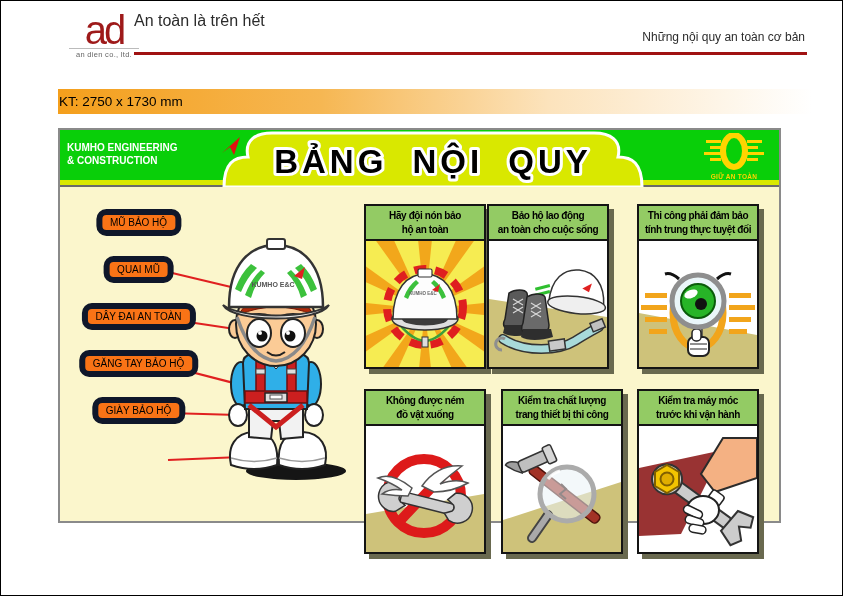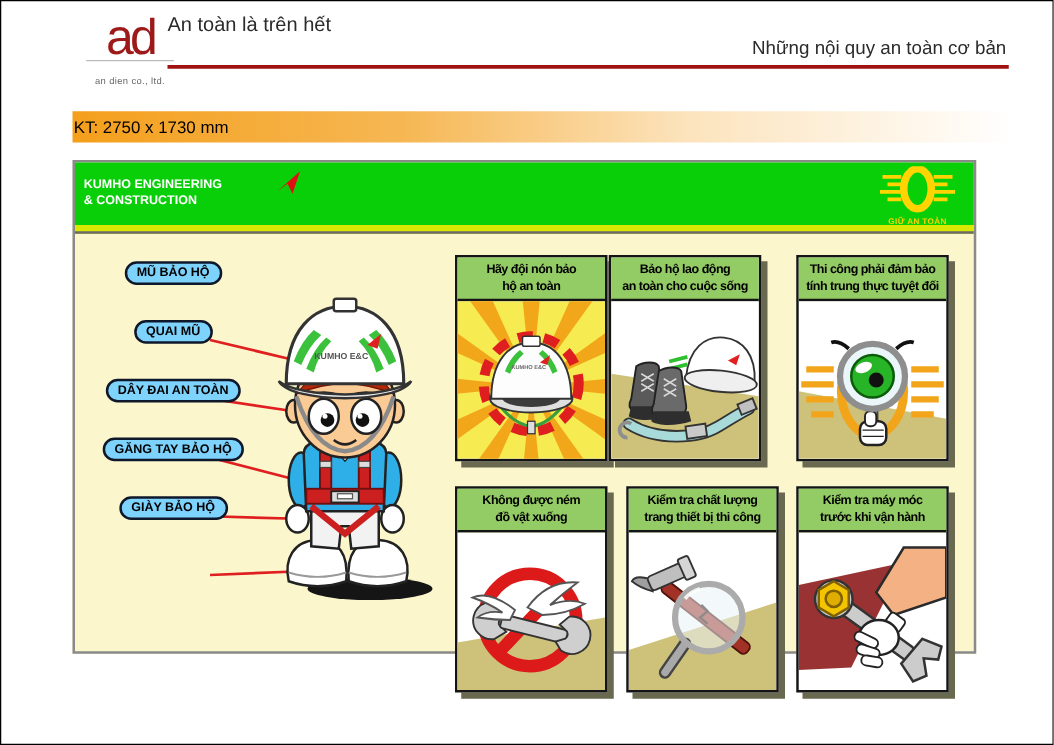--- a/index.html
+++ b/index.html
@@ -2,23 +2,23 @@
 <html><head>
 <meta charset="utf-8">
 <style>
   html,body{margin:0;padding:0;background:#fff;}
   .page{position:relative;width:843px;height:596px;background:#fff;border:1px solid #000;
         box-sizing:border-box;font-family:"Liberation Sans",sans-serif;overflow:hidden;}
 
   
   .logo{position:absolute;left:68px;top:8px;width:70px;text-align:center;}
   .logo-text{font-size:40px;font-weight:normal;color:#9E1A1A;letter-spacing:-3px;line-height:42px;}
-  .logo-caption{font-size:7.5px;color:#666;letter-spacing:.3px;margin-top:-3px;border-top:1px solid #bbb;padding-top:11px;}
+  .logo-caption{font-size:7.5px;color:#666;letter-spacing:.3px;margin-top:-3px;border-top:1px solid #bbb;padding-top:1px;}
   .slogan-left{position:absolute;left:133px;top:11px;font-size:16px;color:#2b2b2b;}
-  .slogan-right{position:absolute;right:37px;top:29px;font-size:15px;color:#2b2b2b;}
+  .slogan-right{position:absolute;right:37px;top:29px;font-size:12px;color:#2b2b2b;}
   .head-rule{position:absolute;left:133px;top:51px;width:673px;height:3px;background:#A01212;}
 
   
   .size-bar{position:absolute;left:57px;top:88px;width:754px;height:25px;
       background:linear-gradient(90deg,#F49F1C 0%,#F6B753 35%,#FCE3BC 65%,#FFFFFF 100%);
       font-size:13.5px;color:#000;line-height:25px;padding-left:1px;box-sizing:border-box;}
 
   
   .board{position:absolute;left:57px;top:127px;width:723px;height:395px;background:#FBF6CC;
          border:2px solid #8A8A8A;box-sizing:border-box;}
@@ -26,22 +26,22 @@
   .board-head-strip{position:absolute;left:0;top:50px;width:719px;height:5px;background:#D9E800;border-bottom:2px solid #6a6a6a;box-sizing:content-box;}
   .company{position:absolute;left:7px;top:11px;color:#fff;font-size:10px;font-weight:bold;line-height:1.3;z-index:3;}
   .company-arrow{position:absolute;left:160px;top:5px;z-index:3;}
   .title-wrap{position:absolute;left:142px;top:1px;width:462px;height:56px;z-index:2;}
   .badge{position:absolute;right:10px;top:3px;width:70px;text-align:center;z-index:3;}
   .badge-label{font-size:6.5px;font-weight:bold;color:#FFD400;margin-top:-2px;letter-spacing:.3px;}
 
   
   .lines-svg{position:absolute;left:0;top:54px;width:350px;height:333px;z-index:1;}
   .pills{position:absolute;left:0;top:71px;width:157px;z-index:2;}
-  .pill{position:absolute;left:50%;transform:translateX(-50%);background:#7dd3fc;border:2px solid #0f172a;
-        border-radius:10px;padding:2px 8px;font-size:10px;font-weight:bold;color:#000;white-space:nowrap;}
+  .pill{position:absolute;left:50%;transform:translateX(-50%);background:#f97316;border:6px solid #0f172a;
+        border-radius:10px;padding:2px 8px;font-size:10px;font-weight:normal;color:#000;white-space:nowrap;}
   .character{position:absolute;left:131px;top:99px;z-index:3;}
 
   
   .panel{position:absolute;width:122px;height:165px;background:#fff;border:2px solid #141414;
          box-sizing:border-box;box-shadow:5px 5px 0 #69694F;}
   .panel-title{background:#93CB64;border-bottom:2px solid #141414;text-align:center;
                font-size:10px;font-weight:bold;color:#000;line-height:13.5px;padding:3px 0;
                letter-spacing:-0.4px;white-space:nowrap;height:27px;}
   .panel-art{position:absolute;left:0;top:35px;width:118px;height:126px;}
   .panel-art svg{display:block;width:100%;height:100%;}
@@ -69,20 +69,26 @@
     <div class="board-head-strip"></div>
 
     <div class="company">
       <div>KUMHO ENGINEERING</div>
       <div>&amp; CONSTRUCTION</div>
     </div>
     <svg class="company-arrow" width="24" height="22" viewBox="0 0 24 22">
       <polygon points="2,18 20,2 14,20 10,12" fill="#E01010"></polygon>
     </svg>
 
+    <div class="title-wrap">
+      <svg width="462" height="56" viewBox="0 0 462 56">
+        <path d="M 22,56 C 22,32 32,26 46,26 C 42,9 54,2 70,2 L 392,2 C 408,2 420,9 416,26 C 430,26 440,32 440,56 Z" fill="#D9E800" stroke="#FFFFFF" stroke-width="3"></path>
+        <text x="231" y="42" text-anchor="middle" font-family="Liberation Sans, sans-serif" font-size="33" font-weight="bold" fill="#000" stroke="#FFFFFF" stroke-width="6" paint-order="stroke" stroke-linejoin="round" style="letter-spacing:4px;word-spacing:12px;">BẢNG NỘI QUY</text>
+      </svg>
+    </div>
 
     <div class="badge">
       <svg width="62" height="38" viewBox="0 0 62 38">
         <g fill="#FFD400">
           <rect x="3" y="7" width="15" height="3"></rect>
             <rect x="7" y="13" width="11" height="3"></rect>
           <rect x="1" y="19" width="17" height="3"></rect>
             <rect x="7" y="25" width="11" height="3"></rect>
           <rect x="44" y="7" width="15" height="3"></rect>
             <rect x="44" y="13" width="11" height="3"></rect>

